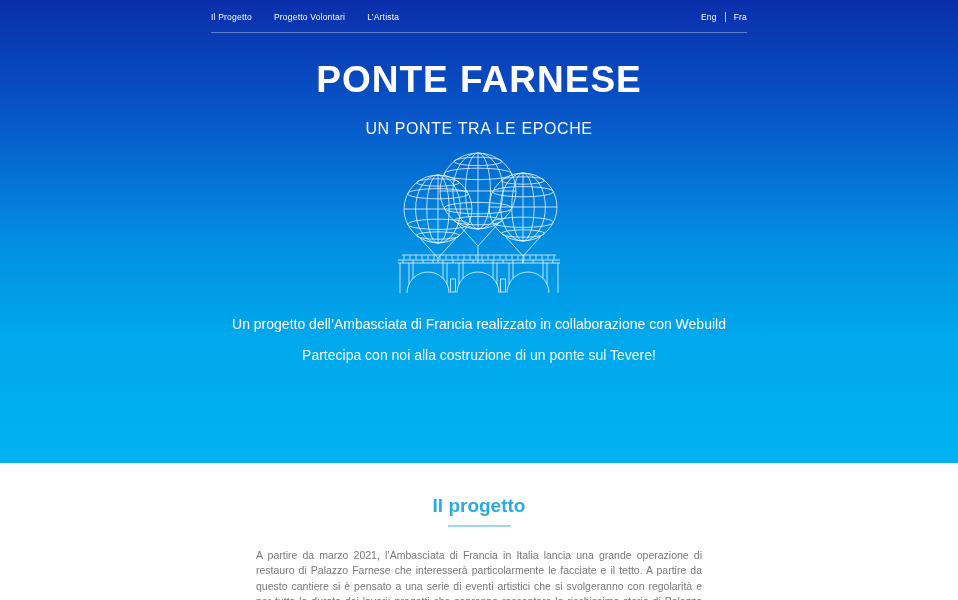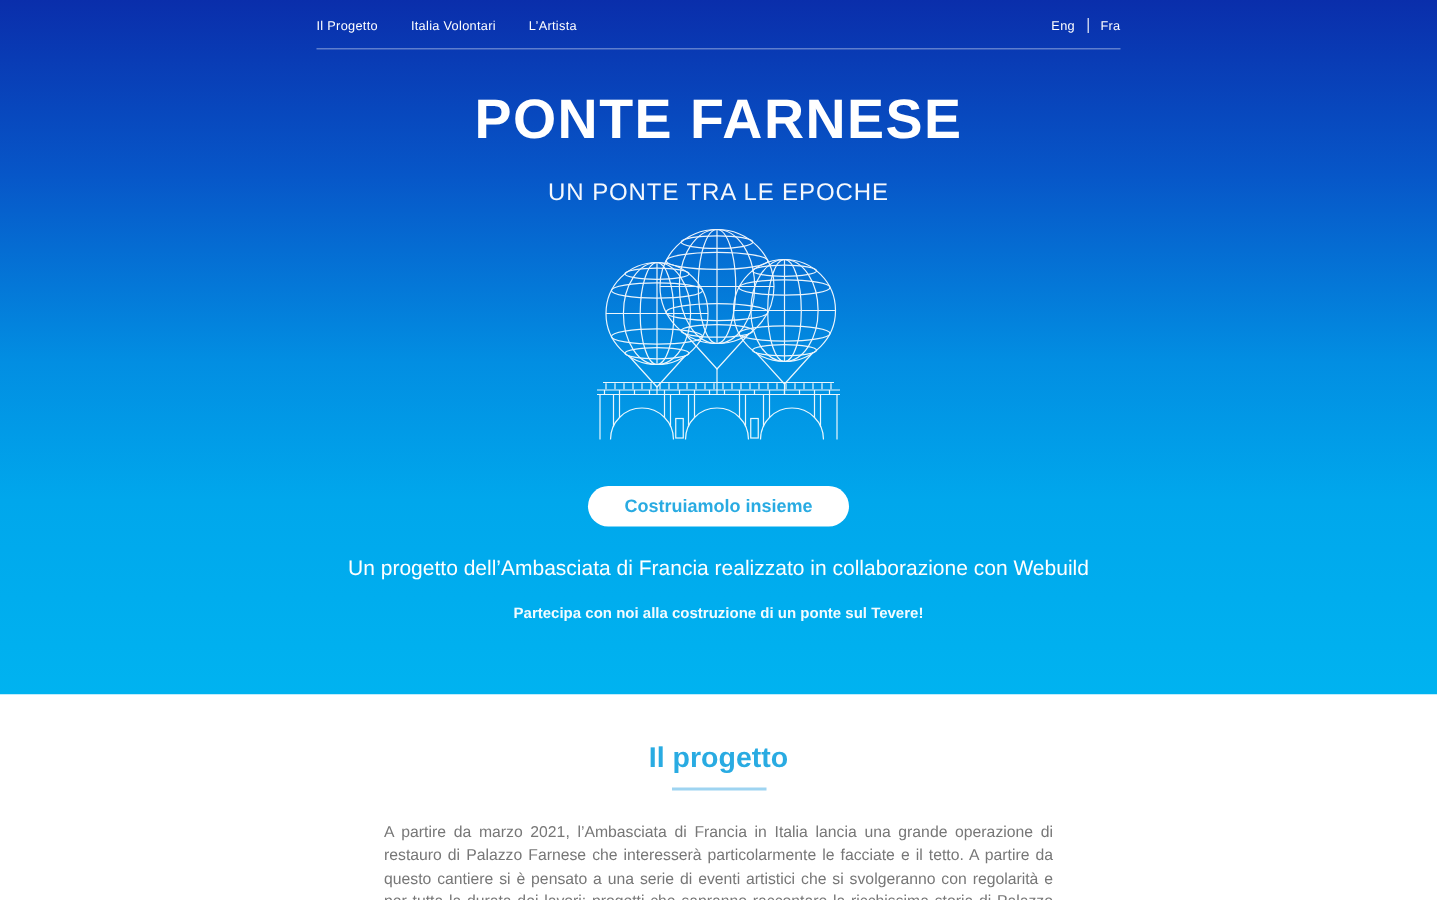--- a/index.html
+++ b/index.html
@@ -21,40 +21,40 @@
   
   .hero-title { color:#ffffff; font-size:37px; font-weight:700; letter-spacing:1px;
     margin-top:25px; line-height:44px; }
   .hero-subtitle { color:rgba(255,255,255,0.96); font-size:16px; line-height:20px;
     letter-spacing:0.6px; margin-top:17px; font-weight:400; }
   .illustration-wrap { margin-top:12px; height:146px; }
   .cta { display:inline-block; margin-top:27px; background:#ffffff; color:#29abe2;
     font-size:12px; font-weight:bold; padding:7px 24px; border-radius:14px; border:none;
     cursor:pointer; font-family:inherit; line-height:13px; }
   .tagline { color:#ffffff; font-size:14px; margin-top:19px; font-weight:400; }
-  .info { color:rgba(255,255,255,0.95); font-size:10px; line-height:17px; margin-top:15px;font-weight:bold; }
+  .info { color:rgba(255,255,255,0.95); font-size:14px; line-height:17px; margin-top:15px; }
 
   
   .section { text-align:center; background:#ffffff; }
   .section-heading { color:#29abe2; font-size:19px; font-weight:bold; padding-top:32px; }
   .heading-underline { width:63px; height:2px; background:#9ed4f1; margin:8px auto 0; }
   .paragraph { width:446px; margin:21px auto 0; text-align:justify; color:#777777;
     font-size:10.5px; line-height:15.3px; }
 
   svg.balloon-bridge { overflow:visible; }
 </style>
 </head>
 <body>
 
 <div class="hero">
 
   <nav class="nav">
     <div class="nav-links">
       <a>Il Progetto</a>
-      <a>Italia Volontari</a>
+      <a>Progetto Volontari</a>
       <a>L’Artista</a>
     </div>
     <div class="lang">
       <a>Eng</a>
       <div class="lang-sep"></div>
       <a>Fra</a>
     </div>
   </nav>
 
   <h1 class="hero-title">PONTE FARNESE</h1>
@@ -118,21 +118,20 @@
         <path d="M19,112 V127.5 M49,112 V127.5 M69,112 V127.5 M99,112 V127.5 M119,112 V127.5 M149,112 V127.5"></path>
         <path d="M15,112 V133.5 M53,112 V133.5 M65,112 V133.5 M103,112 V133.5 M115,112 V133.5 M153,112 V133.5"></path>
         <line x1="6" y1="112" x2="6" y2="142"></line>
         <line x1="164" y1="112" x2="164" y2="142"></line>
         <rect x="56.5" y="128" width="5" height="13"></rect>
         <rect x="106.5" y="128" width="5" height="13"></rect>
       </g>
     </svg>
   </div>
 
-  <button class="cta">Costruiamolo insieme</button>
 
   <div class="tagline">Un progetto dell’Ambasciata di Francia realizzato in collaborazione con Webuild</div>
 
   <div class="info">
     <div>Partecipa con noi alla costruzione di un ponte sul Tevere!</div>
   </div>
 
 </div>
 
 <div class="section">

